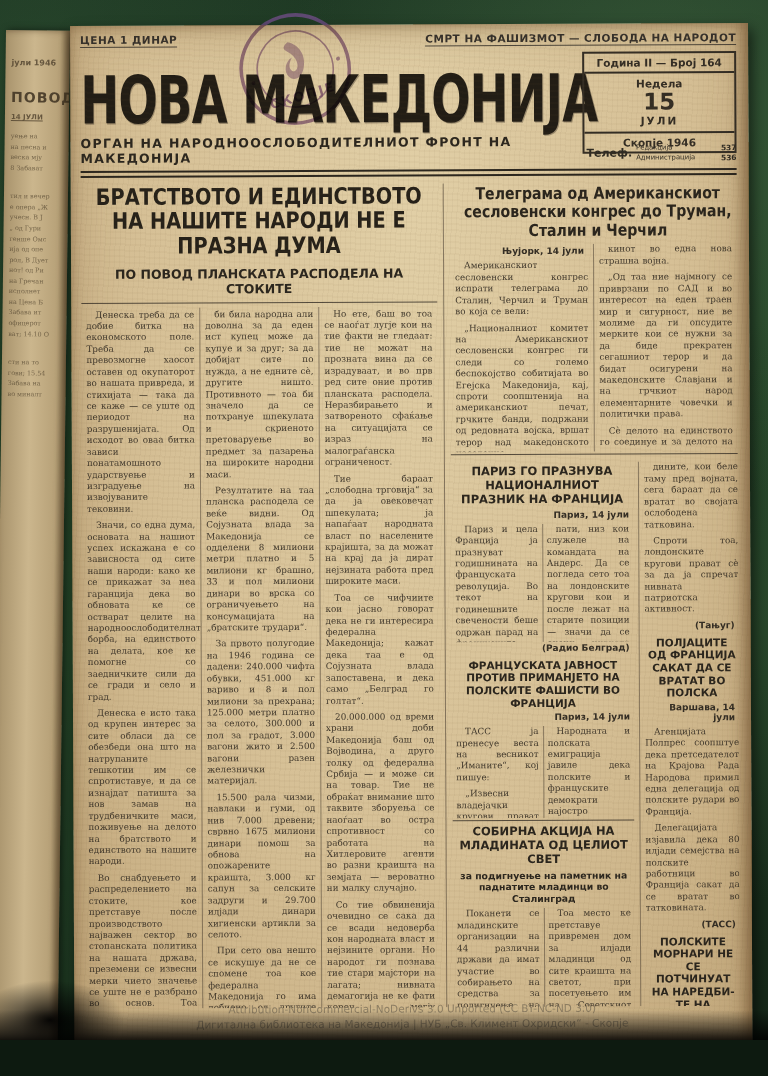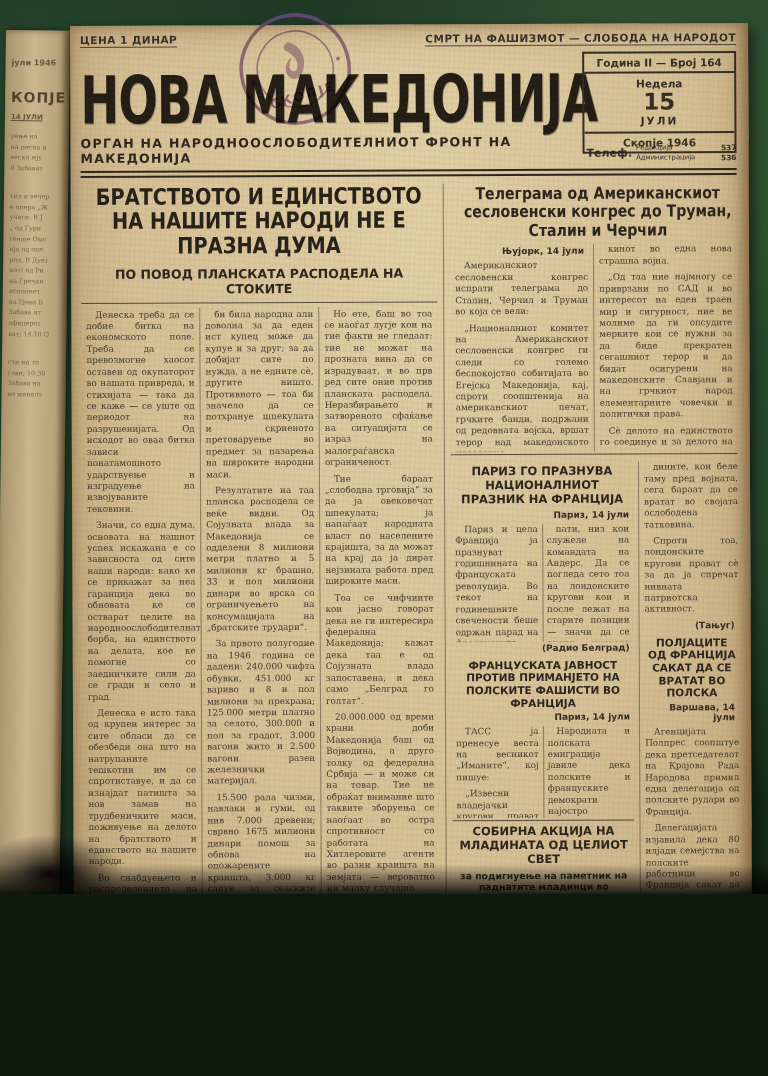--- a/index.html
+++ b/index.html
@@ -1,16 +1,16 @@
 <!DOCTYPE html>
 <html><head>
 <meta charset="utf-8">
 <style>
   html,body{margin:0;padding:0;background:#0d1a10;}
-  .scene{position:relative;width:768px;height:894px;overflow:hidden;
+  .scene{position:relative;width:768px;height:1040px;overflow:hidden;
     font-family:"DejaVu Serif","Liberation Serif",serif;
     background:
       radial-gradient(circle at 86% 12%, rgba(90,130,85,.35) 0%, transparent 34%),
       radial-gradient(circle at 92% 60%, rgba(70,115,70,.30) 0%, transparent 30%),
       radial-gradient(circle at 4% 4%, rgba(60,100,60,.25) 0%, transparent 25%),
       linear-gradient(160deg,#1d3623 0%,#254528 45%,#152718 100%);}
   .bottom-band{position:absolute;left:0;bottom:0;width:100%;height:30px;
     background:linear-gradient(transparent,rgba(0,0,0,.85));}
   .blob{position:absolute;left:-25px;bottom:-20px;width:150px;height:80px;
     background:radial-gradient(ellipse,rgba(0,0,0,.95),transparent 70%);}
@@ -110,42 +110,42 @@
     font:10.5px "DejaVu Sans",sans-serif;color:rgba(125,112,90,.8);line-height:1.5;}
 </style>
 </head>
 <body>
 
 <div class="scene">
 
   <div class="prev-strip">
     <div class="prev-inner">
       <div class="m-top">јули 1946</div>
-      <div class="m-city">КОПЈЕ</div>
+      <div class="m-city">ПОВОД</div>
       <div class="m-date">14 ЈУЛИ</div>
       <div class="m-block">уење на
 на песна и
 веска мју
 8 Забават</div>
       <div class="m-block">тил и вечер
 е опера „Ж
 учесн. В Ј
 „ од Гури
 генше Омс
 ија од опе
 рол, В Дует
 нот! од Ри
 на Гречан
 исполнет
 на Цена Б
 Забава ит
 офицерот
 ват; 14.10 О</div>
       <div class="m-block">сти на то
-гови; 10.30
+гови; 15.54
 Забава на
 во миналт</div>
     </div>
   </div>
 
   <div class="page">
     <div class="page-inner">
 
       <div class="topline">
         <span>ЦЕНА 1 ДИНАР</span>

